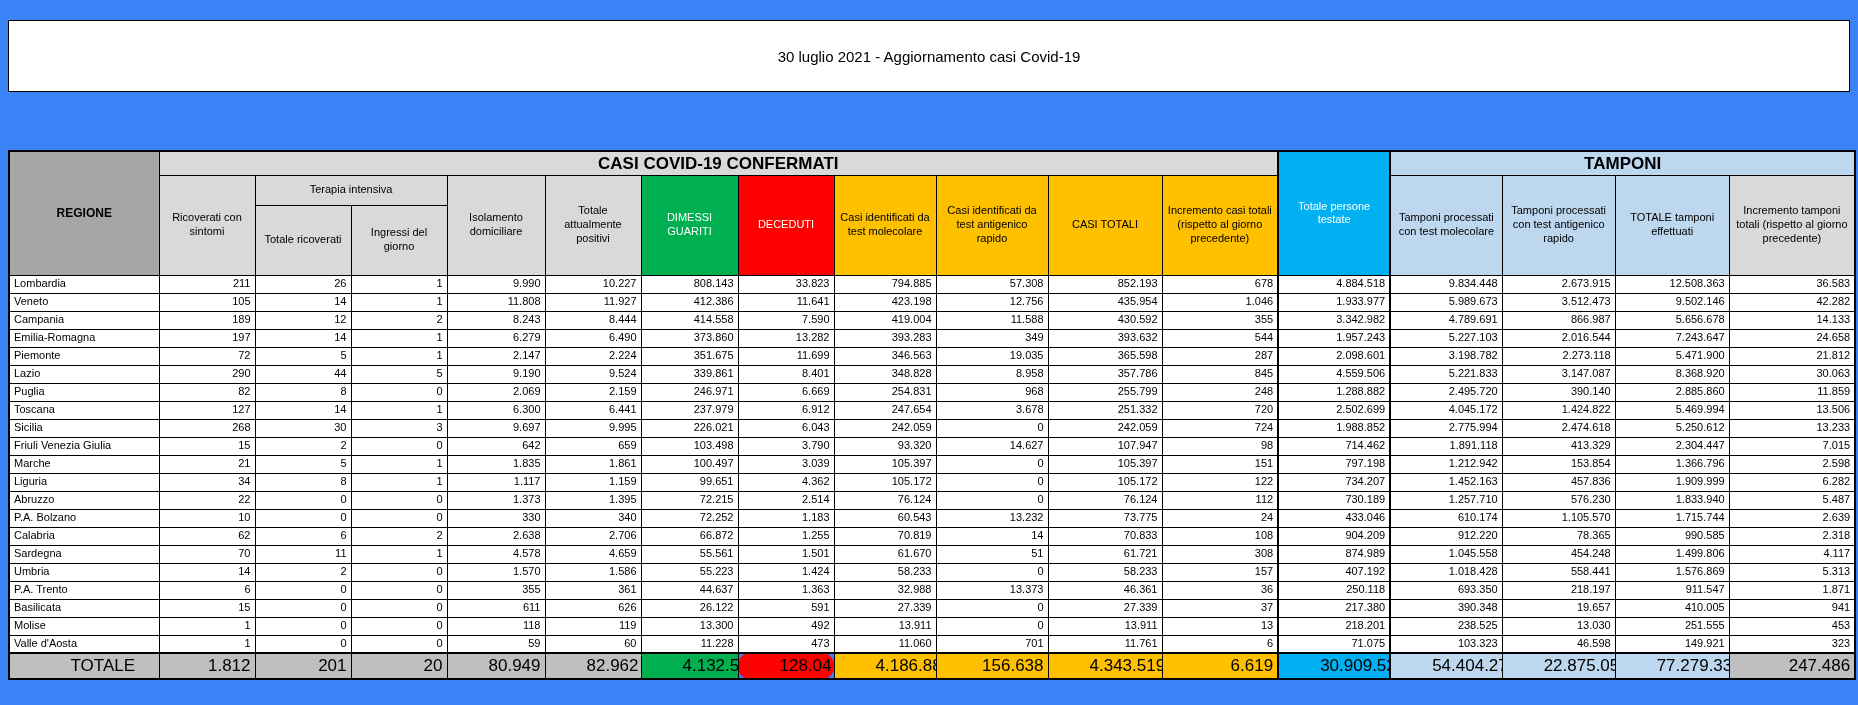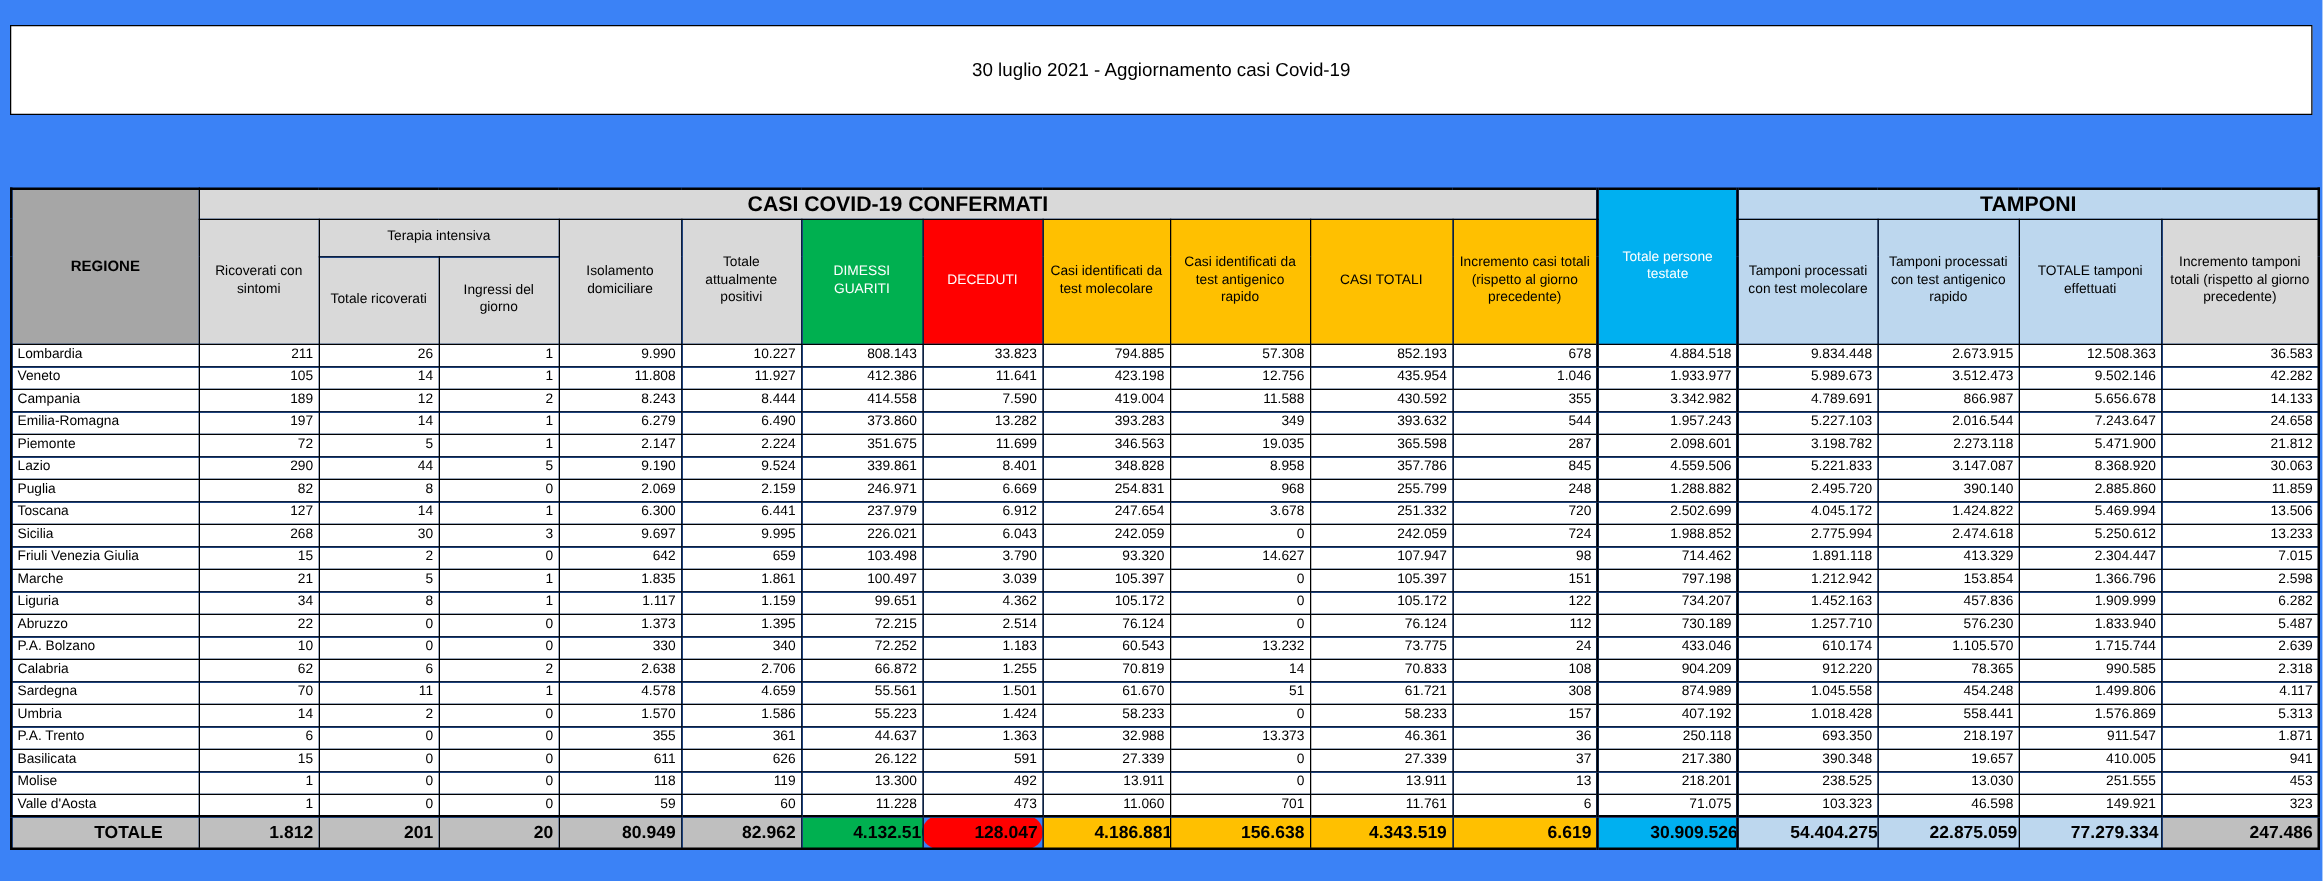--- a/index.html
+++ b/index.html
@@ -36,21 +36,21 @@
   th.orange { background:#FFC000; color:#000; }
   th.cyan   { background:#00B0F0; color:#fff; border-left:2px solid #000; border-right:2px solid #000;text-align:center; }
   th.lblue  { background:#BDD7EE; color:#000;margin-left:17px; }
   th.lgray  { background:#D9D9D9; }
 
   tbody td { height:18px; background:#fff; }
   td.region { text-align:left; }
   td.num { text-align:right; }
   td.cyancol, th.cyancol { border-left:2px solid #000; border-right:2px solid #000; }
 
-  tr.total-row td { height:26px; font-weight:bold; border-top:2px solid #000; font-size:14px;padding-left:41px; }
+  tr.total-row td { height:26px; font-weight:normal; border-top:2px solid #000; font-size:17px;padding-left:41px; }
   tr.total-row td.c-gray   { background:#BFBFBF; }
   tr.total-row td.c-green  { background:#00B050; }
   tr.total-row td.c-red    { background:#FF0000;border-radius:12px; }
   tr.total-row td.c-orange { background:#FFC000; }
   tr.total-row td.c-cyan   { background:#00B0F0; }
   tr.total-row td.c-lightblue { background:#BDD7EE; }
   tr.total-row td.total-label { text-align:center; }
 </style>
 </head>
 <body>

